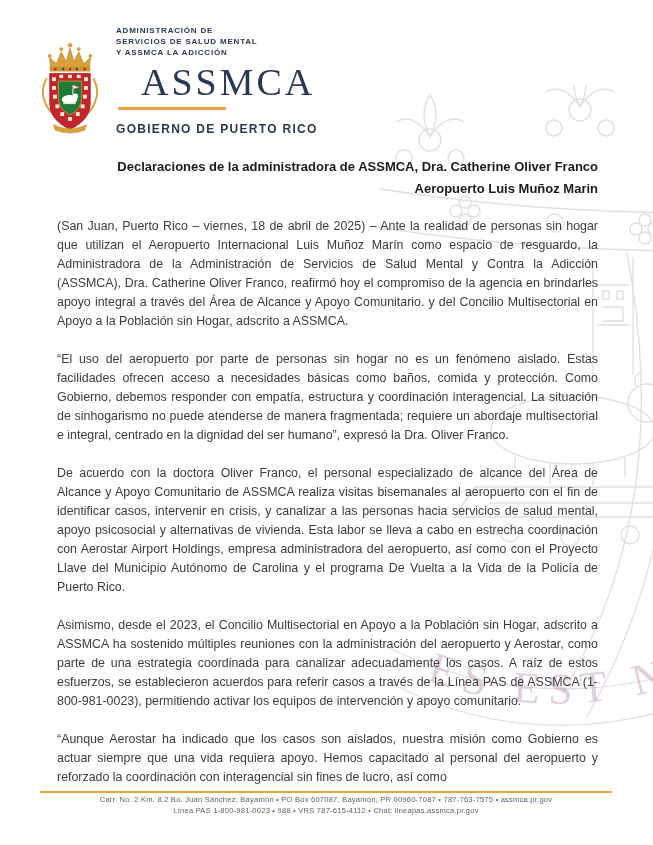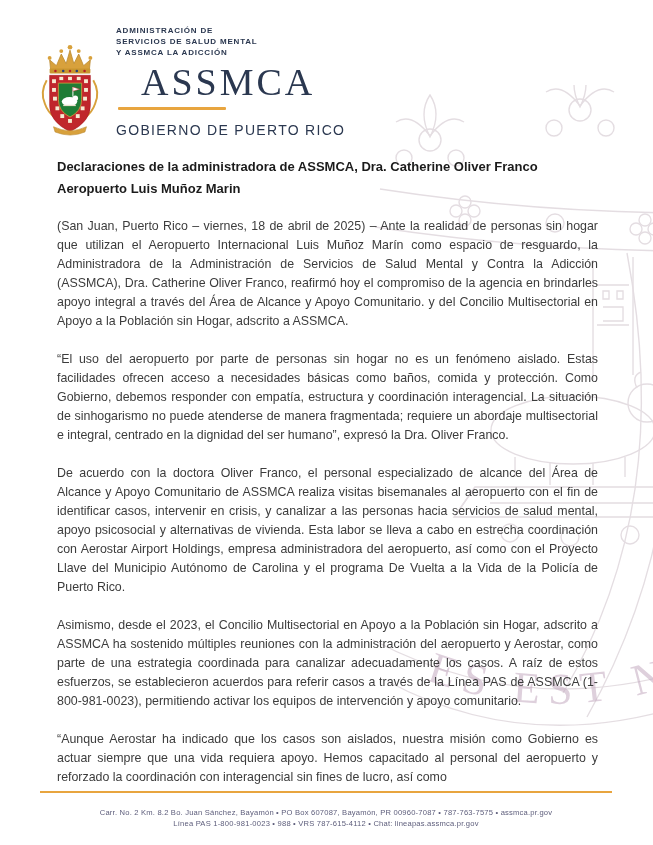--- a/index.html
+++ b/index.html
@@ -22,37 +22,37 @@
     font-size:8px; font-weight:700; line-height:11px;
     letter-spacing:0.8px; color:#2b3850;
   }
   .acronym {
     font-family:"Liberation Serif","DejaVu Serif",serif;
     font-size:38px; line-height:42px; letter-spacing:3px;
     color:#2b3850; margin-top:3px;margin-left:25px;
   }
   .gold-rule { width:108px; height:3px; background:#e8a53f; border-radius:1px; margin:4px 0 12px 2px; }
   .government {
-    font-size:14px; font-weight:400; letter-spacing:1.3px; color:#2b3850;
+    font-size:12px; font-weight:700; letter-spacing:1.3px; color:#2b3850;
   }
   
   .content { position:absolute; left:57px; top:156px; width:541px; }
   .title { margin-bottom:18px; }
   .title-line {
-    text-align:left; font-weight:700; font-size:13px; line-height:21.5px;
+    text-align:right; font-weight:700; font-size:13px; line-height:21.5px;
     color:#1b1b1b; white-space:nowrap;
   }
   .content p {
     font-size:12.4px; line-height:19px; text-align:justify;
     color:#3c3c3c; margin-bottom:19px;
   }
   
   .footer {
     position:absolute; left:40px; top:791px; width:572px;
-    border-top:2.5px solid #e8a53f; padding-top:14px; text-align:center;
+    border-top:2.5px solid #e8a53f; padding-top:1px; text-align:center;
   }
   .footer-line {
     font-size:7.6px; line-height:11px; color:#5d5d7b; letter-spacing:0.2px;
   }
 </style>
 </head>
 <body>
 
 <div class="page">
 

